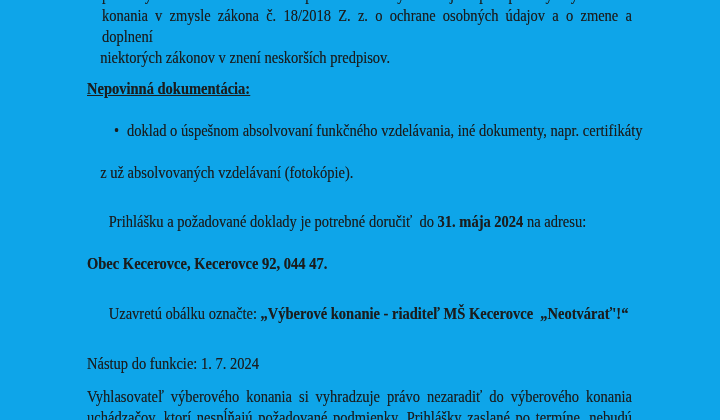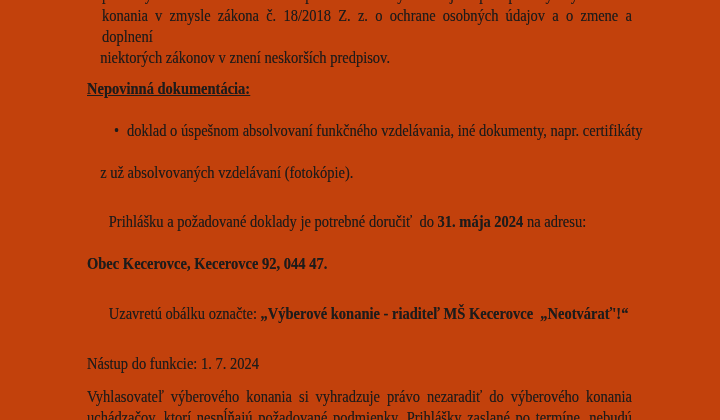--- a/index.html
+++ b/index.html
@@ -10,21 +10,21 @@
     width: 720px;
     height: 420px;
     overflow: hidden;
     background: #fefefe;
     font-family: "Liberation Serif", "DejaVu Serif", serif;
   }
   .page {
     position: relative;
     width: 720px;
     height: 420px;
-    background: #c2410c;
+    background: #0ea5e9;
     padding-left: 87px;
     box-sizing: border-box;
     overflow: hidden;
   }
   
   .doc {
     width: 620px;
     transform: scaleX(0.879);
     transform-origin: 0 0;
     color: #1c1c1c;

